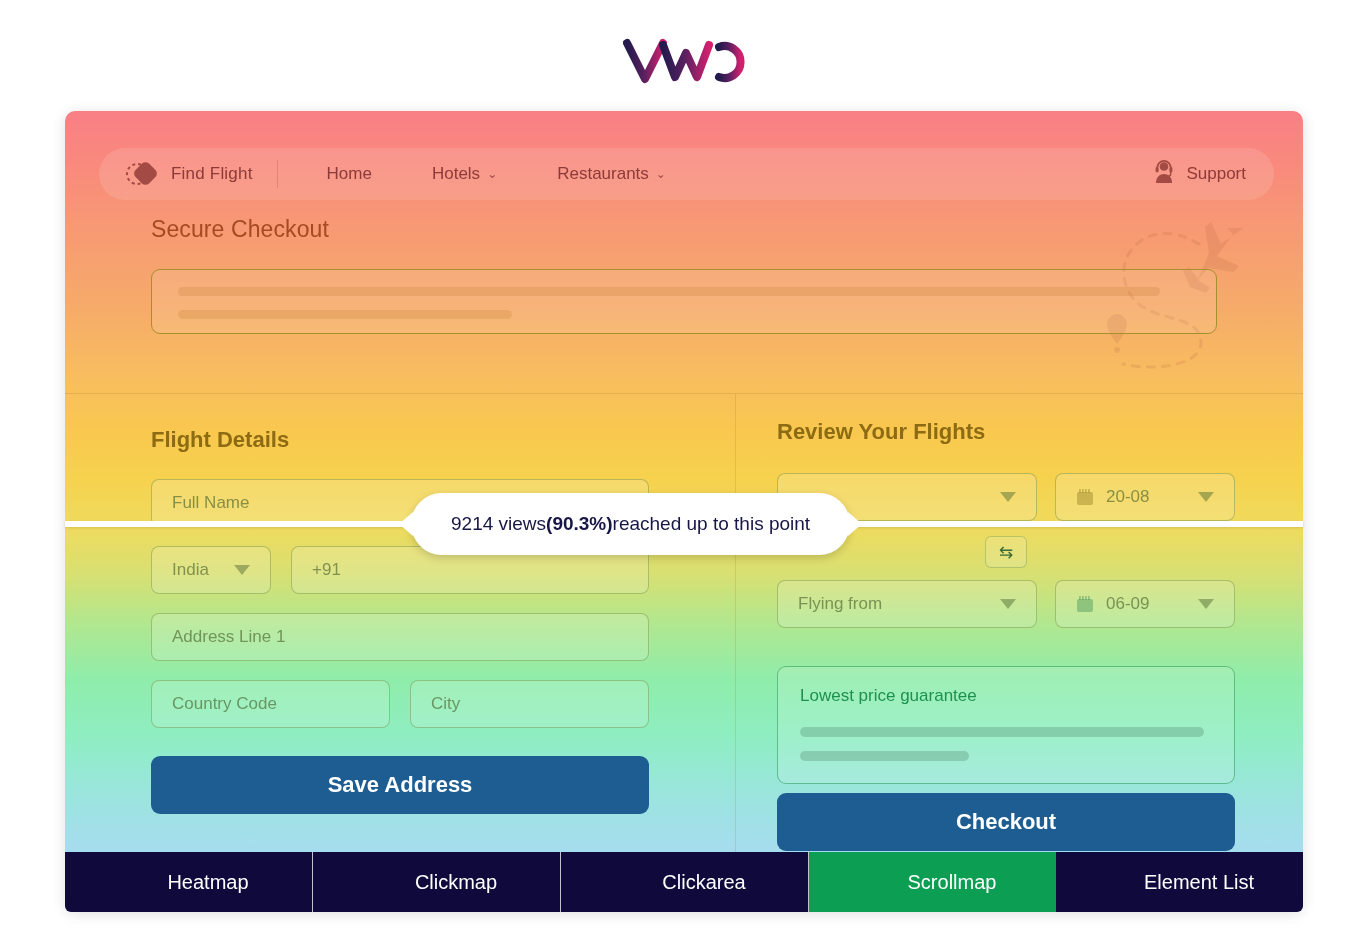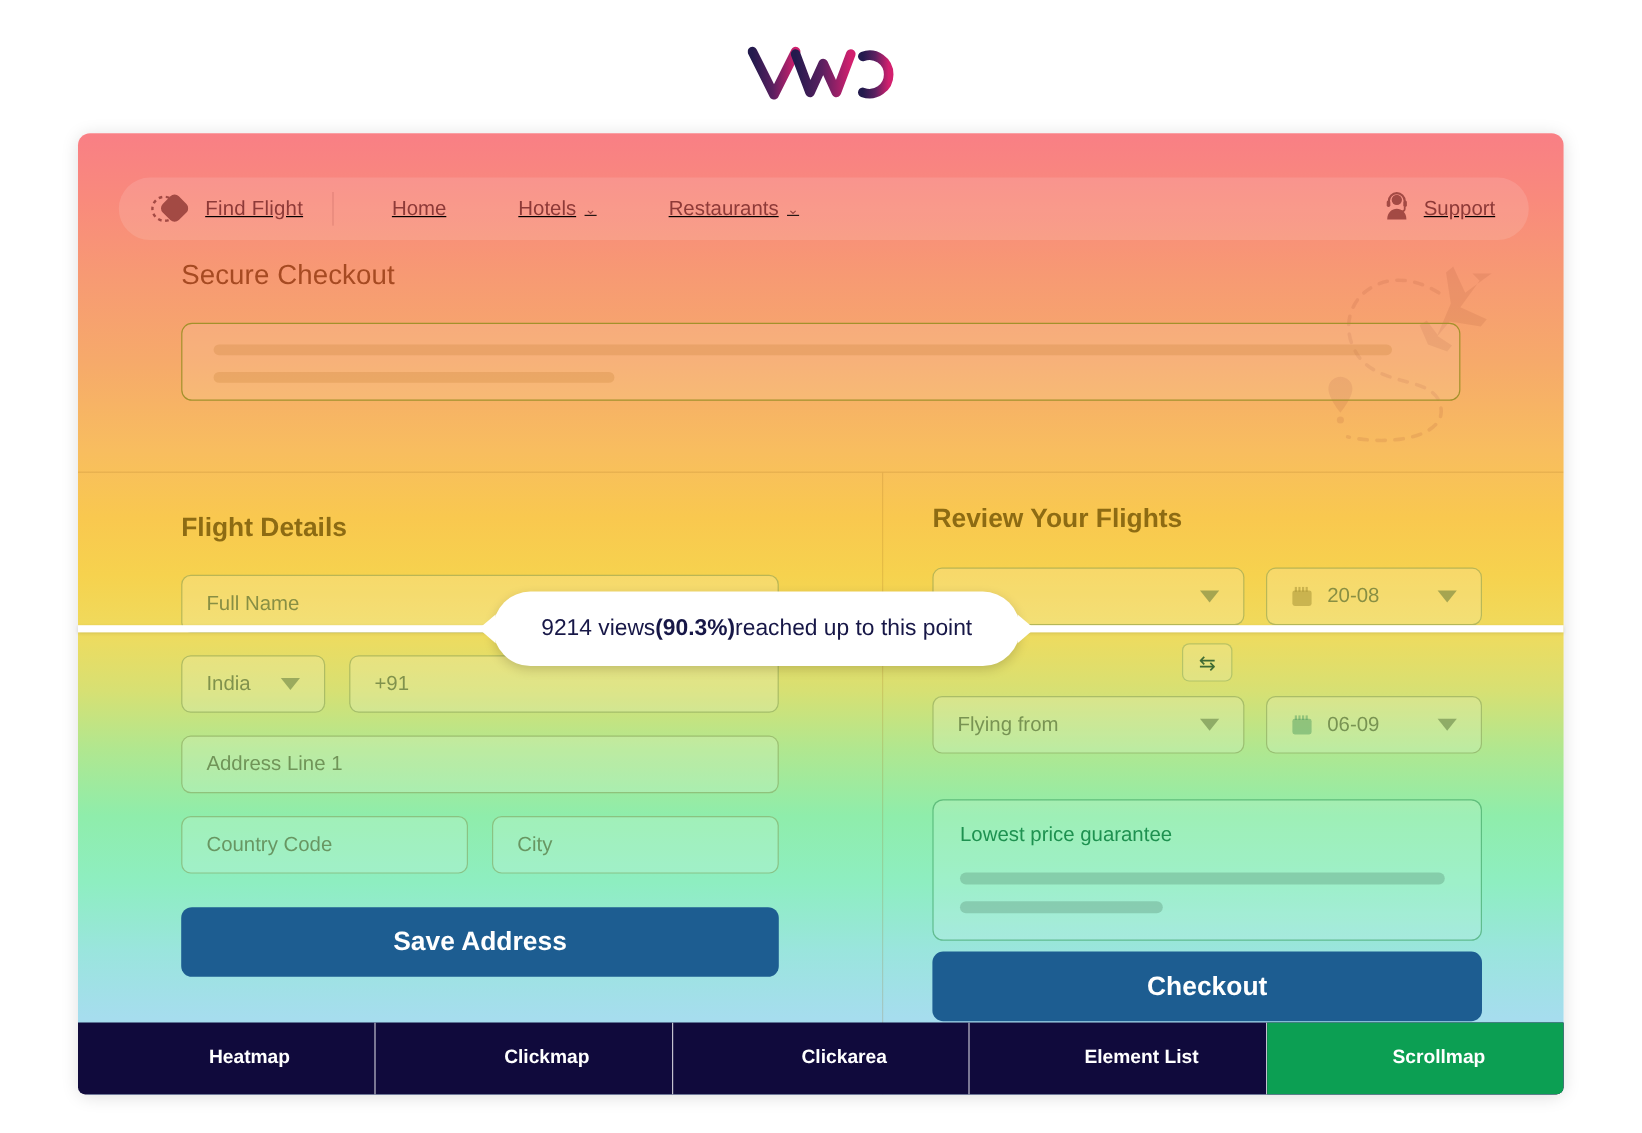--- a/index.html
+++ b/index.html
@@ -39,21 +39,21 @@
       #a9dcf6 100%);
   }
 
   
   .deco{position:absolute;right:22px;top:95px;width:200px;height:180px;opacity:.16;pointer-events:none;}
 
   
   .nav{
     position:absolute;left:34px;top:37px;width:1175px;height:52px;
     border-radius:26px;background:rgba(255,255,255,.12);
-    display:flex;align-items:center;box-sizing:border-box;padding:0 22px 0 24px;text-decoration:underline;
+    display:flex;align-items:center;box-sizing:border-box;padding:0 22px 0 24px;
   }
   .brand{display:flex;align-items:center;gap:14px;padding-right:24px;}
   .brand-icon{width:34px;height:30px;position:relative;}
   .brand-label{font-size:17px;color:#8e3a38;letter-spacing:.2px;}
   .nav-sep{width:1px;height:28px;background:rgba(150,60,60,.22);margin-right:0;}
   .nav-items{display:flex;align-items:center;gap:14px;padding-left:26px;}
   .nav-item{
     font-size:17px;color:#8e3a38;padding:0 23px;display:flex;align-items:center;gap:7px;cursor:pointer;
   }
   .caret{font-size:12px;opacity:.85;}
@@ -145,21 +145,21 @@
   .tooltip:after{right:-12px;border-left:14px solid #ffffff;}
   .tooltip b{font-weight:bold;}
 
   
   .tabs{
     position:absolute;left:65px;top:852px;width:1238px;height:60px;
     background:#100a3c;border-radius:0 0 6px 6px;display:flex;z-index:40;overflow:hidden;
   }
   .tab{
     flex:1;display:flex;align-items:center;justify-content:center;
-    color:#ffffff;font-size:16px;font-weight:bold;cursor:pointer;
+    color:#ffffff;font-size:20px;font-weight:normal;cursor:pointer;
     border-right:1px solid rgba(255,255,255,.75);box-sizing:border-box;padding-left:39px;
   }
   .tab:last-child{border-right:none;}
   .tab.active{background:#0c9f53;border-right:none;}
 </style>
 </head>
 <body>
 
 <div class="logo-wrap">
   <svg width="122" height="48" viewBox="0 0 122 48">
@@ -332,15 +332,15 @@
 <div class="tooltip">
   <span>9214 views </span>
     <b>(90.3%)</b>
     <span> reached up to this point</span>
 </div>
 
 <div class="tabs">
   <div class="tab">Heatmap</div>
   <div class="tab">Clickmap</div>
   <div class="tab">Clickarea</div>
+  <div class="tab active">Scrollmap</div>
   <div class="tab">Element List</div>
-  <div class="tab active">Scrollmap</div>
 </div>
 
 </body></html>

